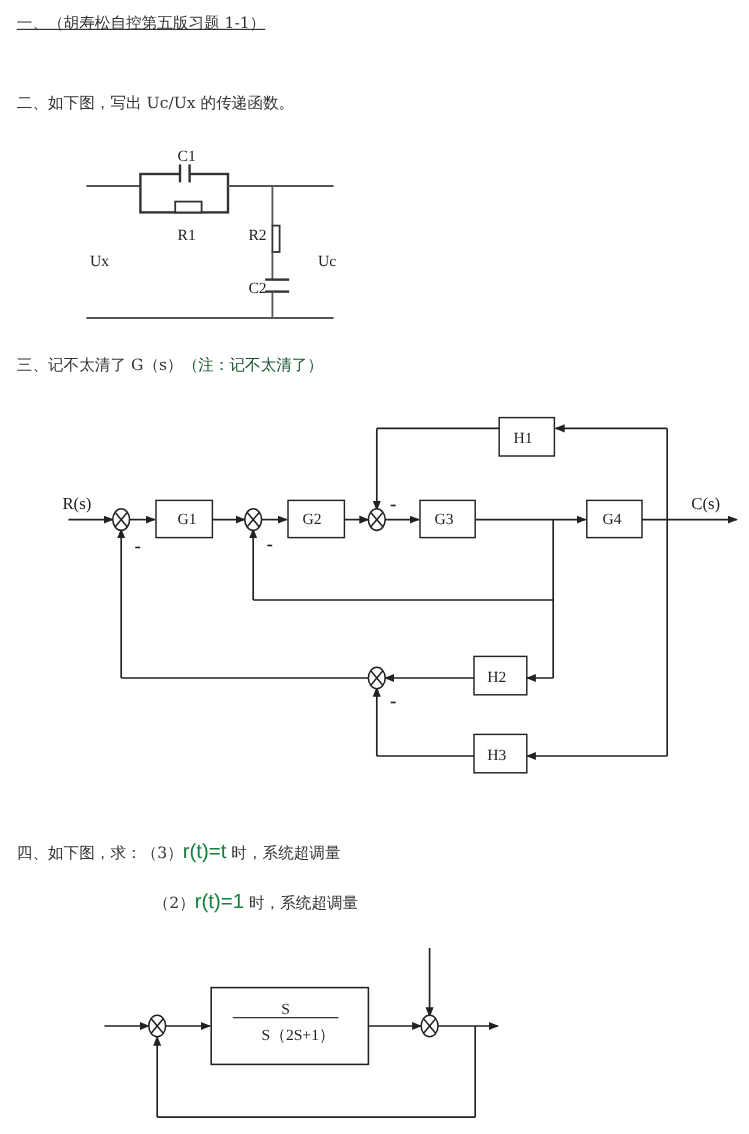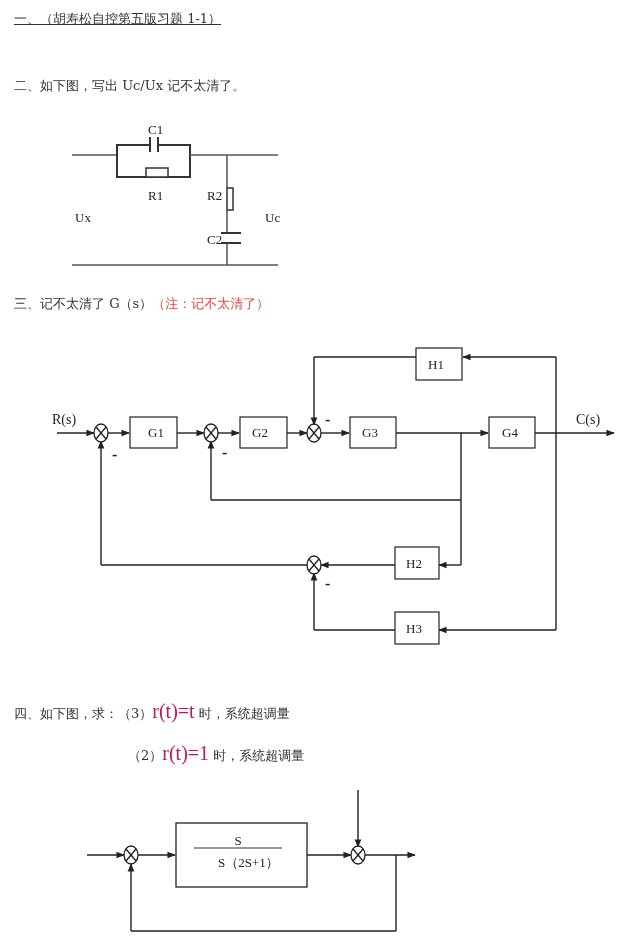--- a/index.html
+++ b/index.html
@@ -1,28 +1,28 @@
 <!DOCTYPE html>
 <html><head>
 <meta charset="utf-8">
 <style>
   html, body { margin:0; padding:0; background:#ffffff; }
   body { width:624px; height:945px; position:relative; overflow:hidden;
          font-family:"DejaVu Serif","Liberation Serif",serif; color:#333333; }
   .txt { position:absolute; font-size:13px; white-space:nowrap; color:#333; }
-  .red { color:#ef4444; }
-  .big { font-family:Liberation Serif, serif; font-size:20px; color:#be185d; }
+  .red { color:#14532d; }
+  .big { font-family:Liberation Sans, sans-serif; font-size:17px; color:#15803d; }
   svg { position:absolute; left:0; top:0; }
   svg text { font-family:"Liberation Serif",serif; fill:#222; }
 </style>
 </head>
 <body>
 
 <div class="txt" style="left:14px;top:10px;text-decoration:underline;">一、（胡寿松自控第五版习题 1-1）</div>
-<div class="txt" style="left:14px;top:77px;">二、如下图，写出 Uc/Ux 记不太清了。</div>
+<div class="txt" style="left:14px;top:77px;">二、如下图，写出 Uc/Ux 的传递函数。</div>
 <div class="txt" style="left:14px;top:295px;">
   <span>三、记不太清了 G（s）</span><span class="red">（注：记不太清了）</span>
 </div>
 <div class="txt" style="left:14px;top:700px;">
   <span>四、如下图，求：（3）</span><span class="big">r(t)=t</span><span> 时，系统超调量</span>
 </div>
 <div class="txt" style="left:128px;top:742px;">
   <span>（2）</span><span class="big">r(t)=1</span><span> 时，系统超调量</span>
 </div>
 

